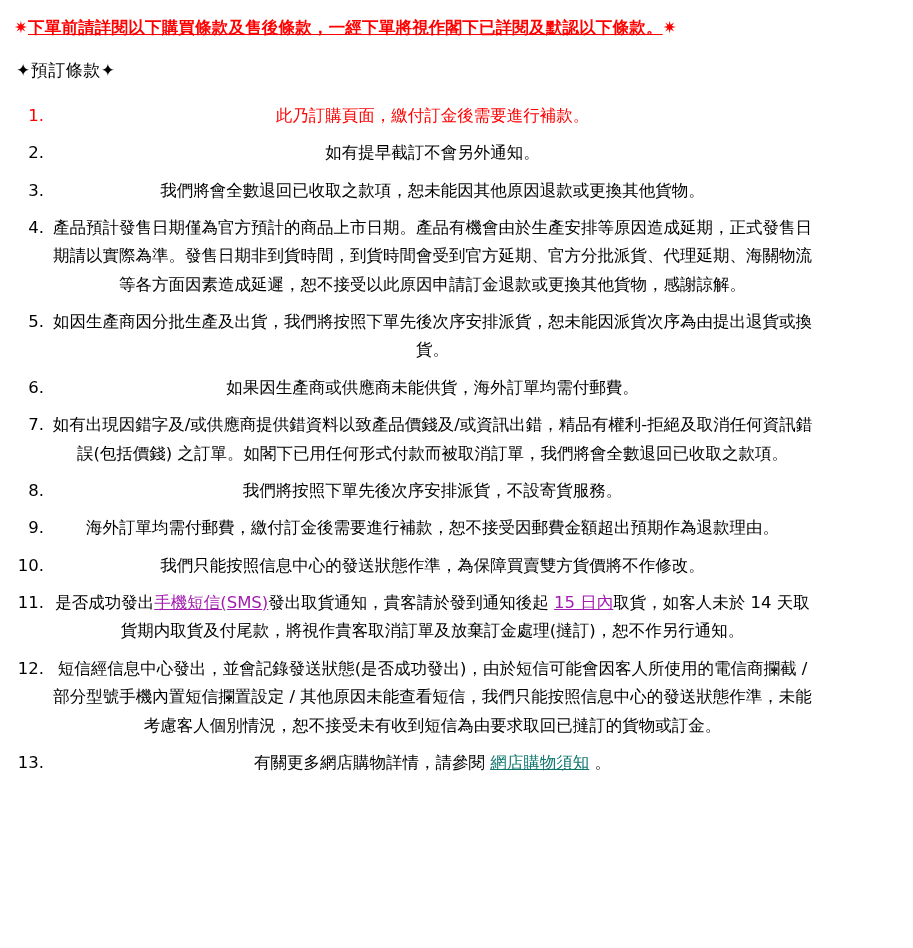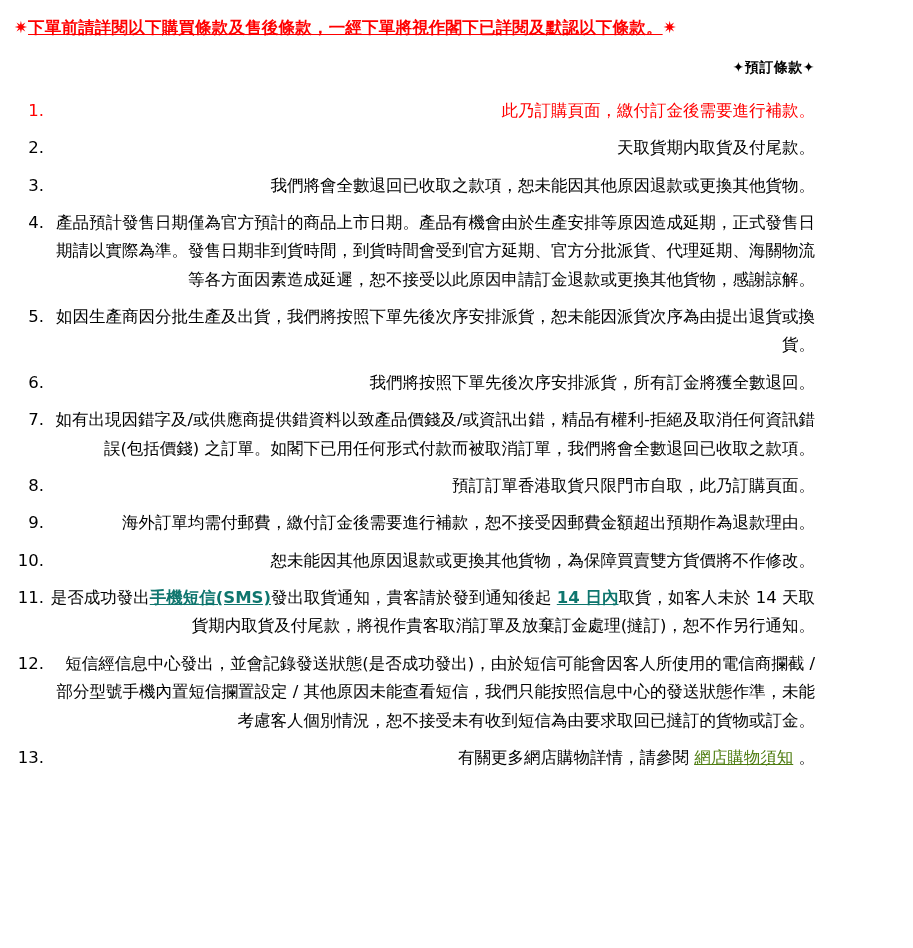--- a/index.html
+++ b/index.html
@@ -25,89 +25,88 @@
     line-height: 1.5;
     text-decoration: underline;
     margin: 6px 0 18px 0;
     letter-spacing: 0.2px;
   }
   .headline .star {
     text-decoration: none;
     display: inline-block;
   }
   .section-title {
-    font-size: 14px;
-    font-weight: bold;
+    font-size: 17px;
+    font-weight: normal;
     color: #000000;
     margin: 0 0 20px 2px;
     letter-spacing: 0.5px;
-    text-align: right;
   }
   ol.terms {
     list-style: none;
     margin: 0;
     padding: 0;
     counter-reset: term;
   }
   ol.terms > li {
     counter-increment: term;
     position: relative;
     padding-left: 36px;
     margin-bottom: 9px;
     font-size: 16.5px;
     line-height: 1.72;
-    text-align: right;
+    text-align: center;
   }
   ol.terms > li::before {
     content: counter(term) ".";
     position: absolute;
     left: 0;
     top: 0;
     width: 30px;
     text-align: right;
     font-size: 16.5px;
     line-height: 1.72;
   }
   ol.terms > li.wide::before {
     left: -3px;
     width: 33px;
   }
   li.red, li.red::before {
     color: #ff0000;
   }
   .u-red {
-    color: #0f766e;
+    color: #a21caf;
     text-decoration: underline;
-    font-weight: bold;
+    font-weight: normal;
   }
   .link-blue {
-    color: #4d7c0f;
+    color: #0f766e;
     text-decoration: underline;
   }
 </style>
 </head>
 <body>
 
 <div class="page">
 
   <div class="headline">
     <span class="star">✷</span><span>下單前請詳閱以下購買條款及售後條款，一經下單將視作閣下已詳閱及默認以下條款。</span><span class="star">✷</span>
   </div>
 
   <div class="section-title">✦預訂條款✦</div>
 
   <ol class="terms" id="terms-list">
       <li class="red"><span>此乃訂購頁面，繳付訂金後需要進行補款。</span></li>
-      <li><span>天取貨期内取貨及付尾款。</span></li>
+      <li><span>如有提早截訂不會另外通知。</span></li>
       <li><span>我們將會全數退回已收取之款項，恕未能因其他原因退款或更換其他貨物。</span></li>
       <li><span>產品預計發售日期僅為官方預計的商品上市日期。產品有機會由於生產安排等原因造成延期，正式發售日期請以實際為準。發售日期非到貨時間，到貨時間會受到官方延期、官方分批派貨、代理延期、海關物流等各方面因素造成延遲，恕不接受以此原因申請訂金退款或更換其他貨物，感謝諒解。</span></li>
       <li><span>如因生產商因分批生產及出貨，我們將按照下單先後次序安排派貨，恕未能因派貨次序為由提出退貨或換貨。</span></li>
-      <li><span>我們將按照下單先後次序安排派貨，所有訂金將獲全數退回。</span></li>
+      <li><span>如果因生產商或供應商未能供貨，海外訂單均需付郵費。</span></li>
       <li><span>如有出現因錯字及/或供應商提供錯資料以致產品價錢及/或資訊出錯，精品有權利-拒絕及取消任何資訊錯誤(包括價錢) 之訂單。如閣下已用任何形式付款而被取消訂單，我們將會全數退回已收取之款項。</span></li>
-      <li><span>預訂訂單香港取貨只限門市自取，此乃訂購頁面。</span></li>
+      <li><span>我們將按照下單先後次序安排派貨，不設寄貨服務。</span></li>
       <li><span>海外訂單均需付郵費，繳付訂金後需要進行補款，恕不接受因郵費金額超出預期作為退款理由。</span></li>
-      <li class="wide"><span>恕未能因其他原因退款或更換其他貨物，為保障買賣雙方貨價將不作修改。</span></li>
-      <li class="wide"><span>是否成功發出</span><span class="u-red">手機短信(SMS)</span><span>發出取貨通知，貴客請於發到通知後起 </span><span class="u-red">14 日內</span><span>取貨，如客人未於 14 天取貨期内取貨及付尾款，將視作貴客取消訂單及放棄訂金處理(撻訂)，恕不作另行通知。</span></li>
+      <li class="wide"><span>我們只能按照信息中心的發送狀態作準，為保障買賣雙方貨價將不作修改。</span></li>
+      <li class="wide"><span>是否成功發出</span><span class="u-red">手機短信(SMS)</span><span>發出取貨通知，貴客請於發到通知後起 </span><span class="u-red">15 日內</span><span>取貨，如客人未於 14 天取貨期内取貨及付尾款，將視作貴客取消訂單及放棄訂金處理(撻訂)，恕不作另行通知。</span></li>
       <li class="wide"><span>短信經信息中心發出，並會記錄發送狀態(是否成功發出)，由於短信可能會因客人所使用的電信商攔截 / 部分型號手機內置短信攔置設定 / 其他原因未能查看短信，我們只能按照信息中心的發送狀態作準，未能考慮客人個別情況，恕不接受未有收到短信為由要求取回已撻訂的貨物或訂金。</span></li>
       <li class="wide"><span>有關更多網店購物詳情，請參閱 </span><span class="link-blue">網店購物須知</span><span> 。</span></li>
     </ol>
 
 </div>
 
 </body></html>

